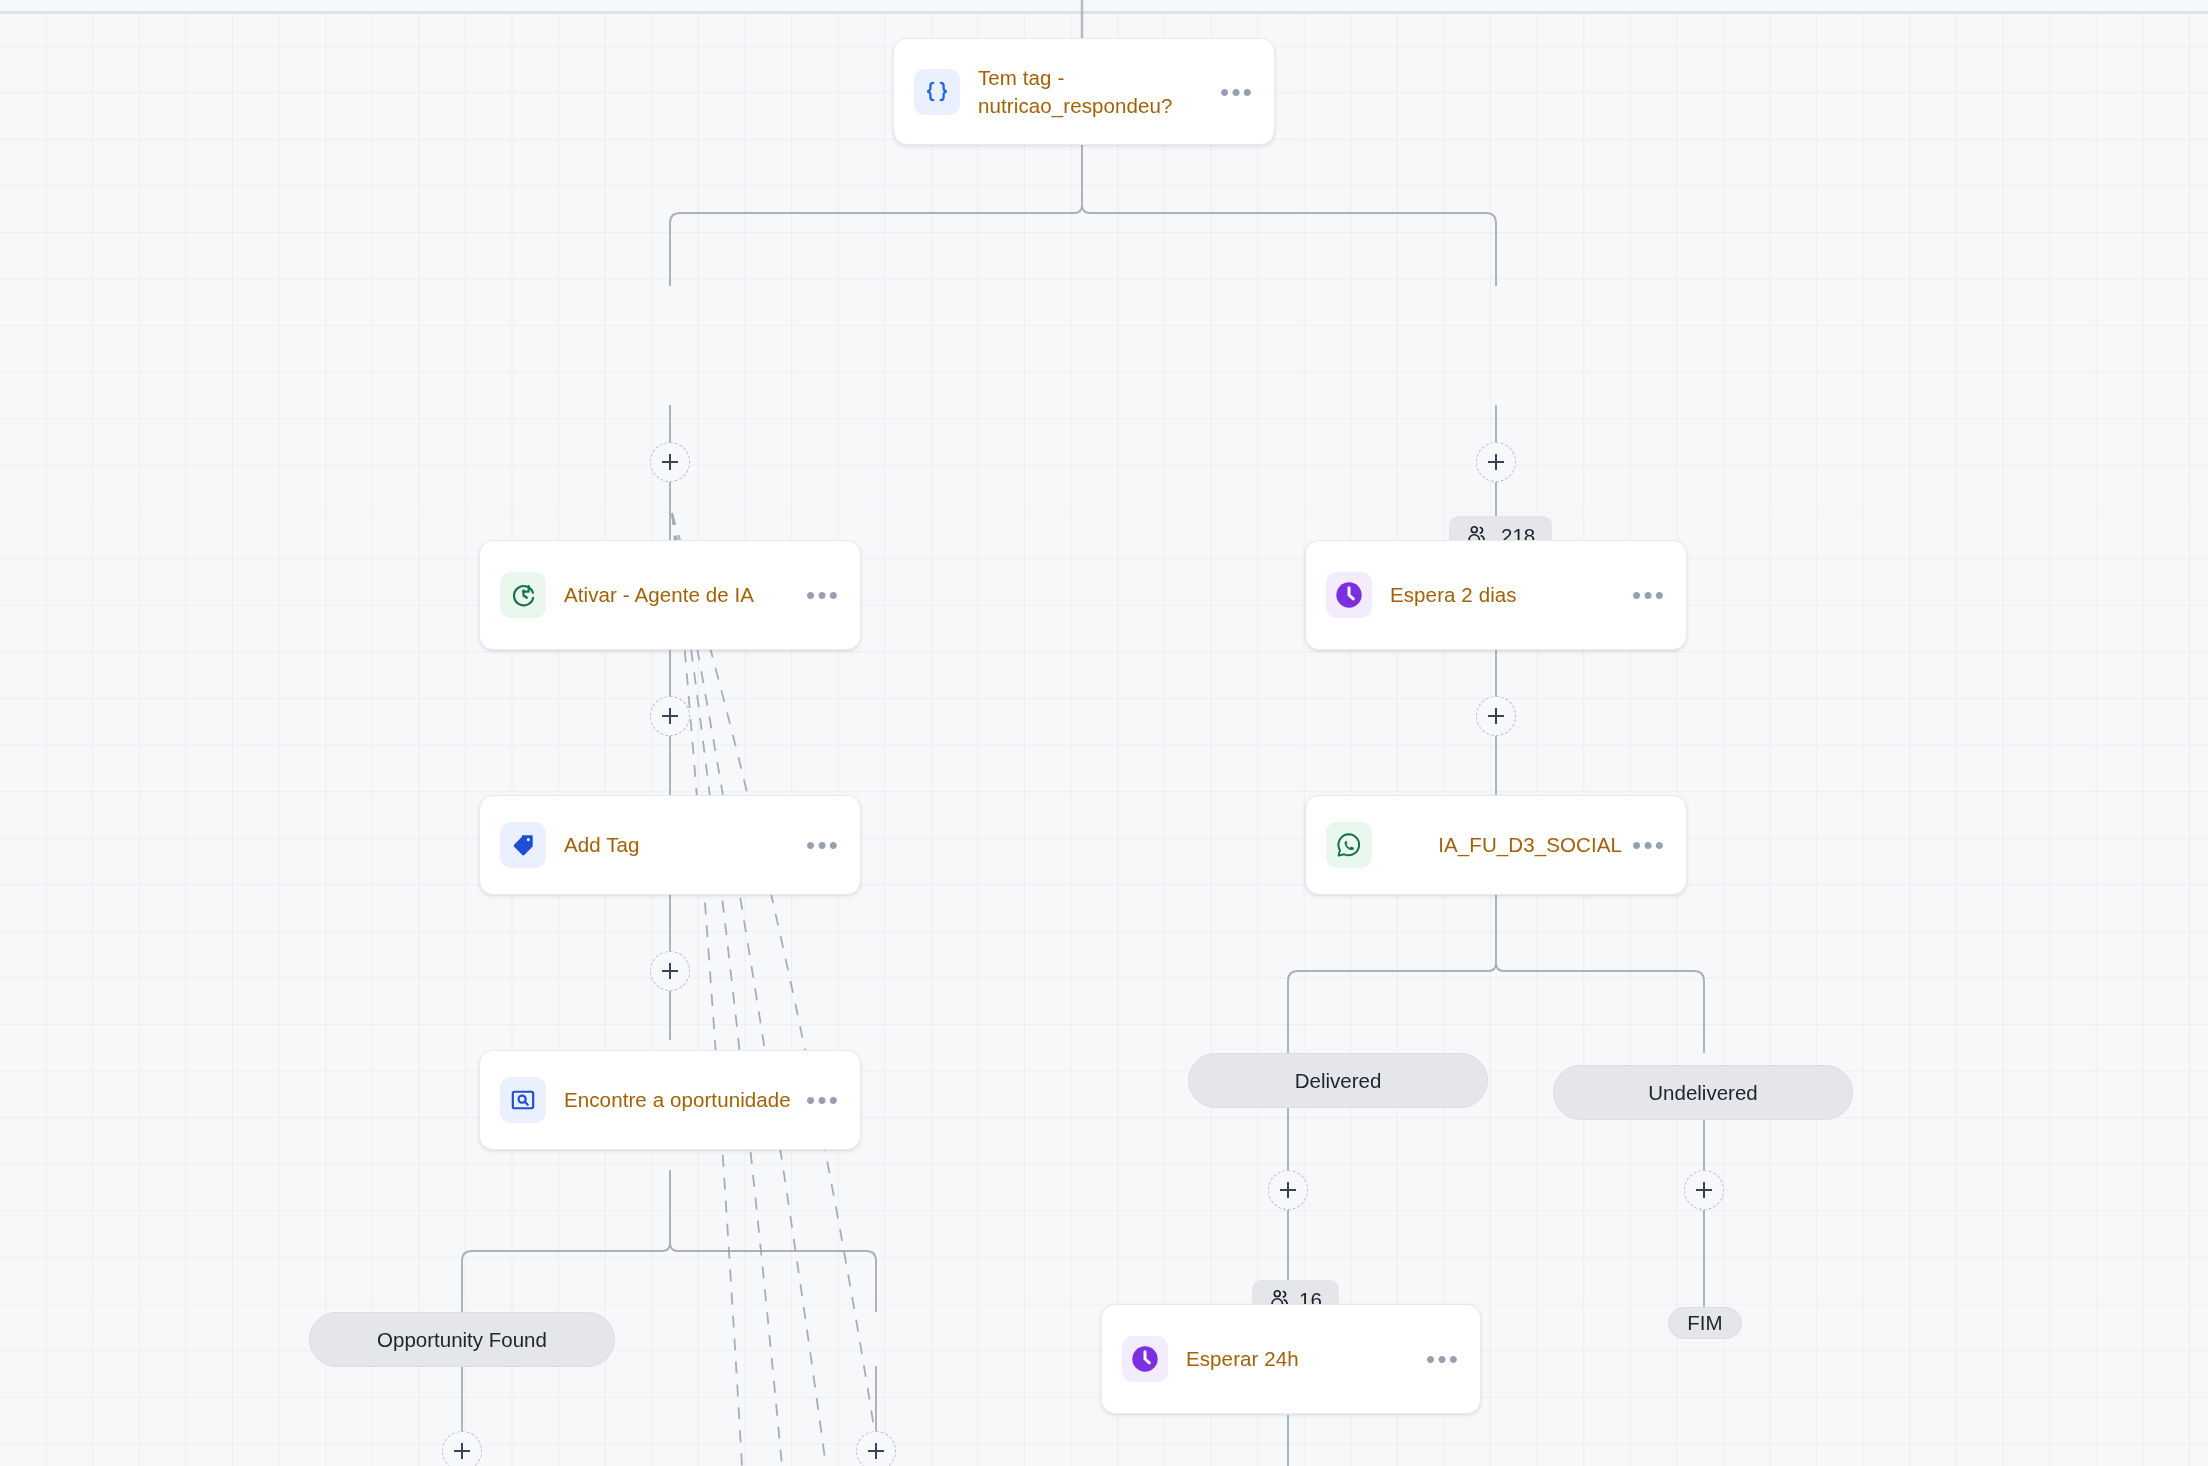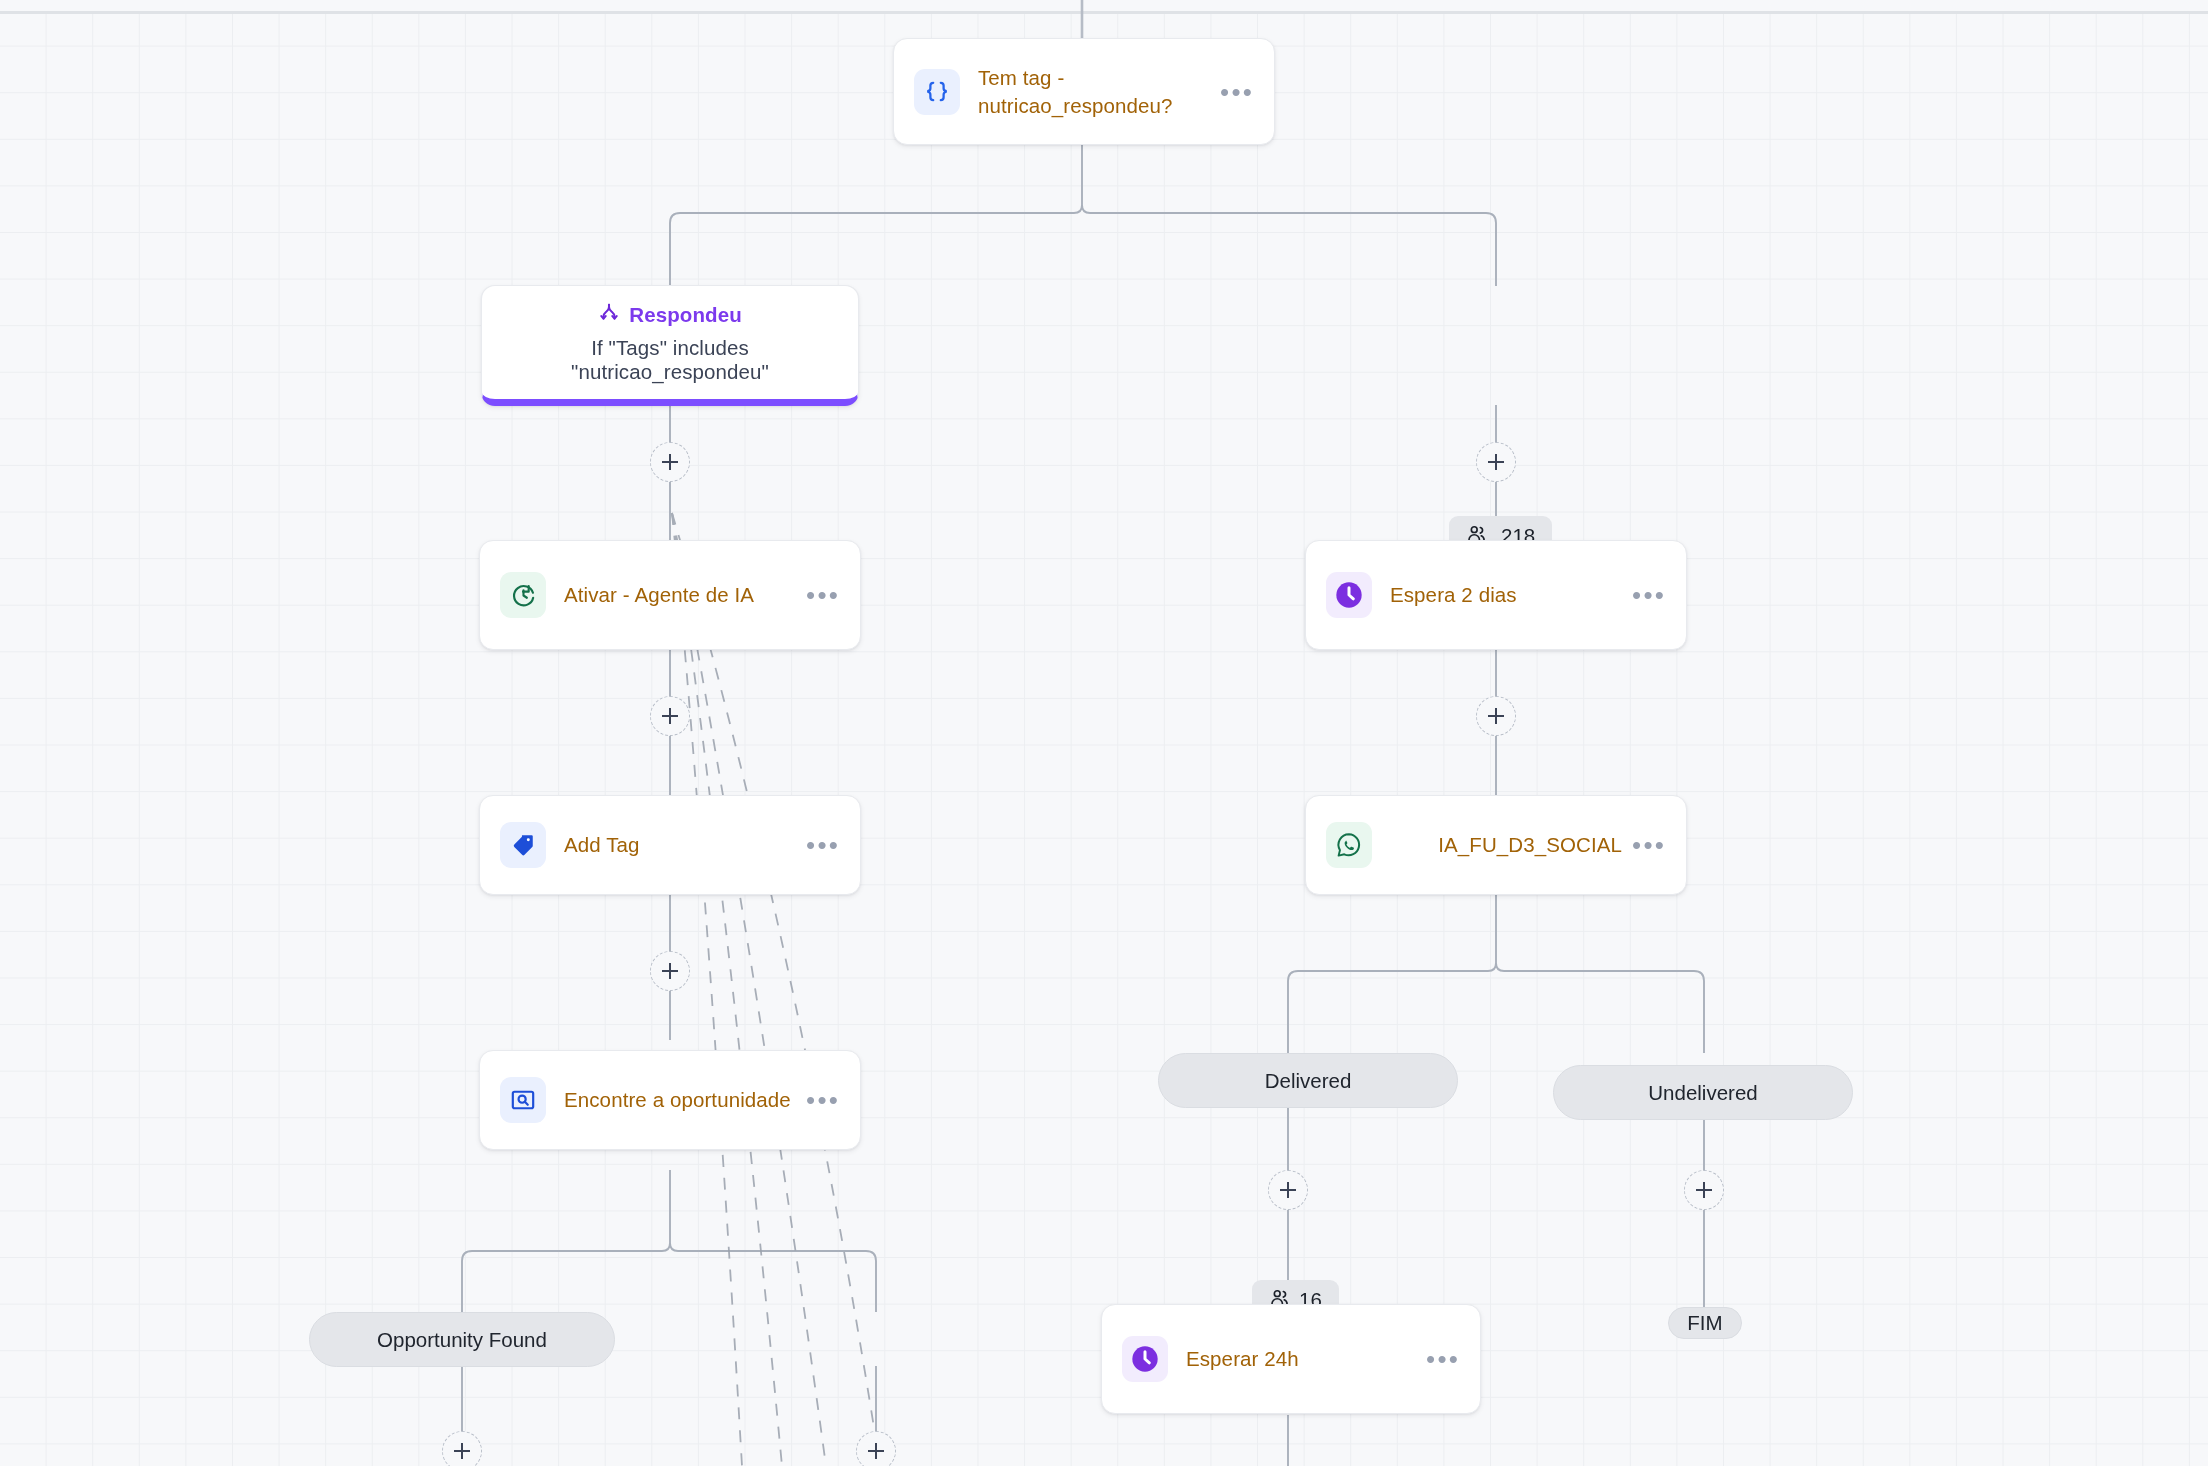--- a/index.html
+++ b/index.html
@@ -211,34 +211,20 @@
       <svg width="26" height="26" viewBox="0 0 24 24" fill="none" stroke="#2563eb" stroke-width="2.1" stroke-linecap="round" stroke-linejoin="round">
         <path d="M8.5 3.5c-2 0-2.6 1-2.6 2.6v2.4c0 1.4-.7 2.3-2 2.5v1c1.3.2 2 1.1 2 2.5v2.4c0 1.6.6 2.6 2.6 2.6"></path>
         <path d="M15.5 3.5c2 0 2.6 1 2.6 2.6v2.4c0 1.4.7 2.3 2 2.5v1c-1.3.2-2 1.1-2 2.5v2.4c0 1.6-.6 2.6-2.6 2.6"></path>
       </svg>
     </div>
     <div class="node-title">Tem tag -
 nutricao_respondeu?</div>
     <div class="dots">•••</div>
   </div>
 
-  <div class="branch" style="left:481px; top:285px; width:378px; height:121px;">
-    <div class="branch-head">
-      <span>
-        <svg width="22" height="22" viewBox="0 0 24 24" fill="none" stroke="#6d28d9" stroke-width="2.2" stroke-linecap="round" stroke-linejoin="round">
-          <path d="M12 3v2.5c0 3-2 4.2-3.6 5.6C6.9 12.4 6 13.4 6 15.6V18"></path>
-          <path d="M12 3v2.5c0 3 2 4.2 3.6 5.6 1.5 1.3 2.4 2.3 2.4 4.5V18"></path>
-          <path d="M3.6 15.4 6 18.2l2.4-2.8"></path>
-          <path d="M15.6 15.4 18 18.2l2.4-2.8"></path>
-        </svg>
-      </span>
-      <span class="branch-name">Respondeu</span>
-    </div>
-    <div class="branch-sub">If "Tags" includes "nutricao_respondeu"</div>
-  </div>
 
 
   <div class="node" style="left:479px; top:540px; width:382px; height:110px;">
     <div class="node-ico ico-green">
       <svg width="27" height="27" viewBox="0 0 24 24" fill="none" stroke="#14714a" stroke-width="1.9" stroke-linecap="round" stroke-linejoin="round">
         <path d="M20.4 9.6A8.6 8.6 0 1 0 20.6 14"></path>
         <path d="M16.6 3.6v5h-5"></path>
         <path d="M12 7.4V12l3 2"></path>
       </svg>
     </div>
@@ -300,21 +286,21 @@
     </div>
     <div class="node-title">Esperar 24h</div>
     <div class="dots">•••</div>
   </div>
 
   <div class="pill" style="left:309px; top:1312px; width:306px; height:55px;">
     <span>Opportunity Found</span>
   </div>
 
 
-  <div class="pill" style="left:1158px; top:1053px; width:300px; height:55px;">
+  <div class="pill" style="left:1188px; top:1053px; width:300px; height:55px;">
     <span>Delivered</span>
   </div>
 
   <div class="pill" style="left:1553px; top:1053px; width:300px; height:55px;margin-top:12px;">
     <span>Undelivered</span>
   </div>
 
   <div class="pill" style="left:1668px; top:1307px; width:74px; height:32px;">
     <span>FIM</span>
   </div>

